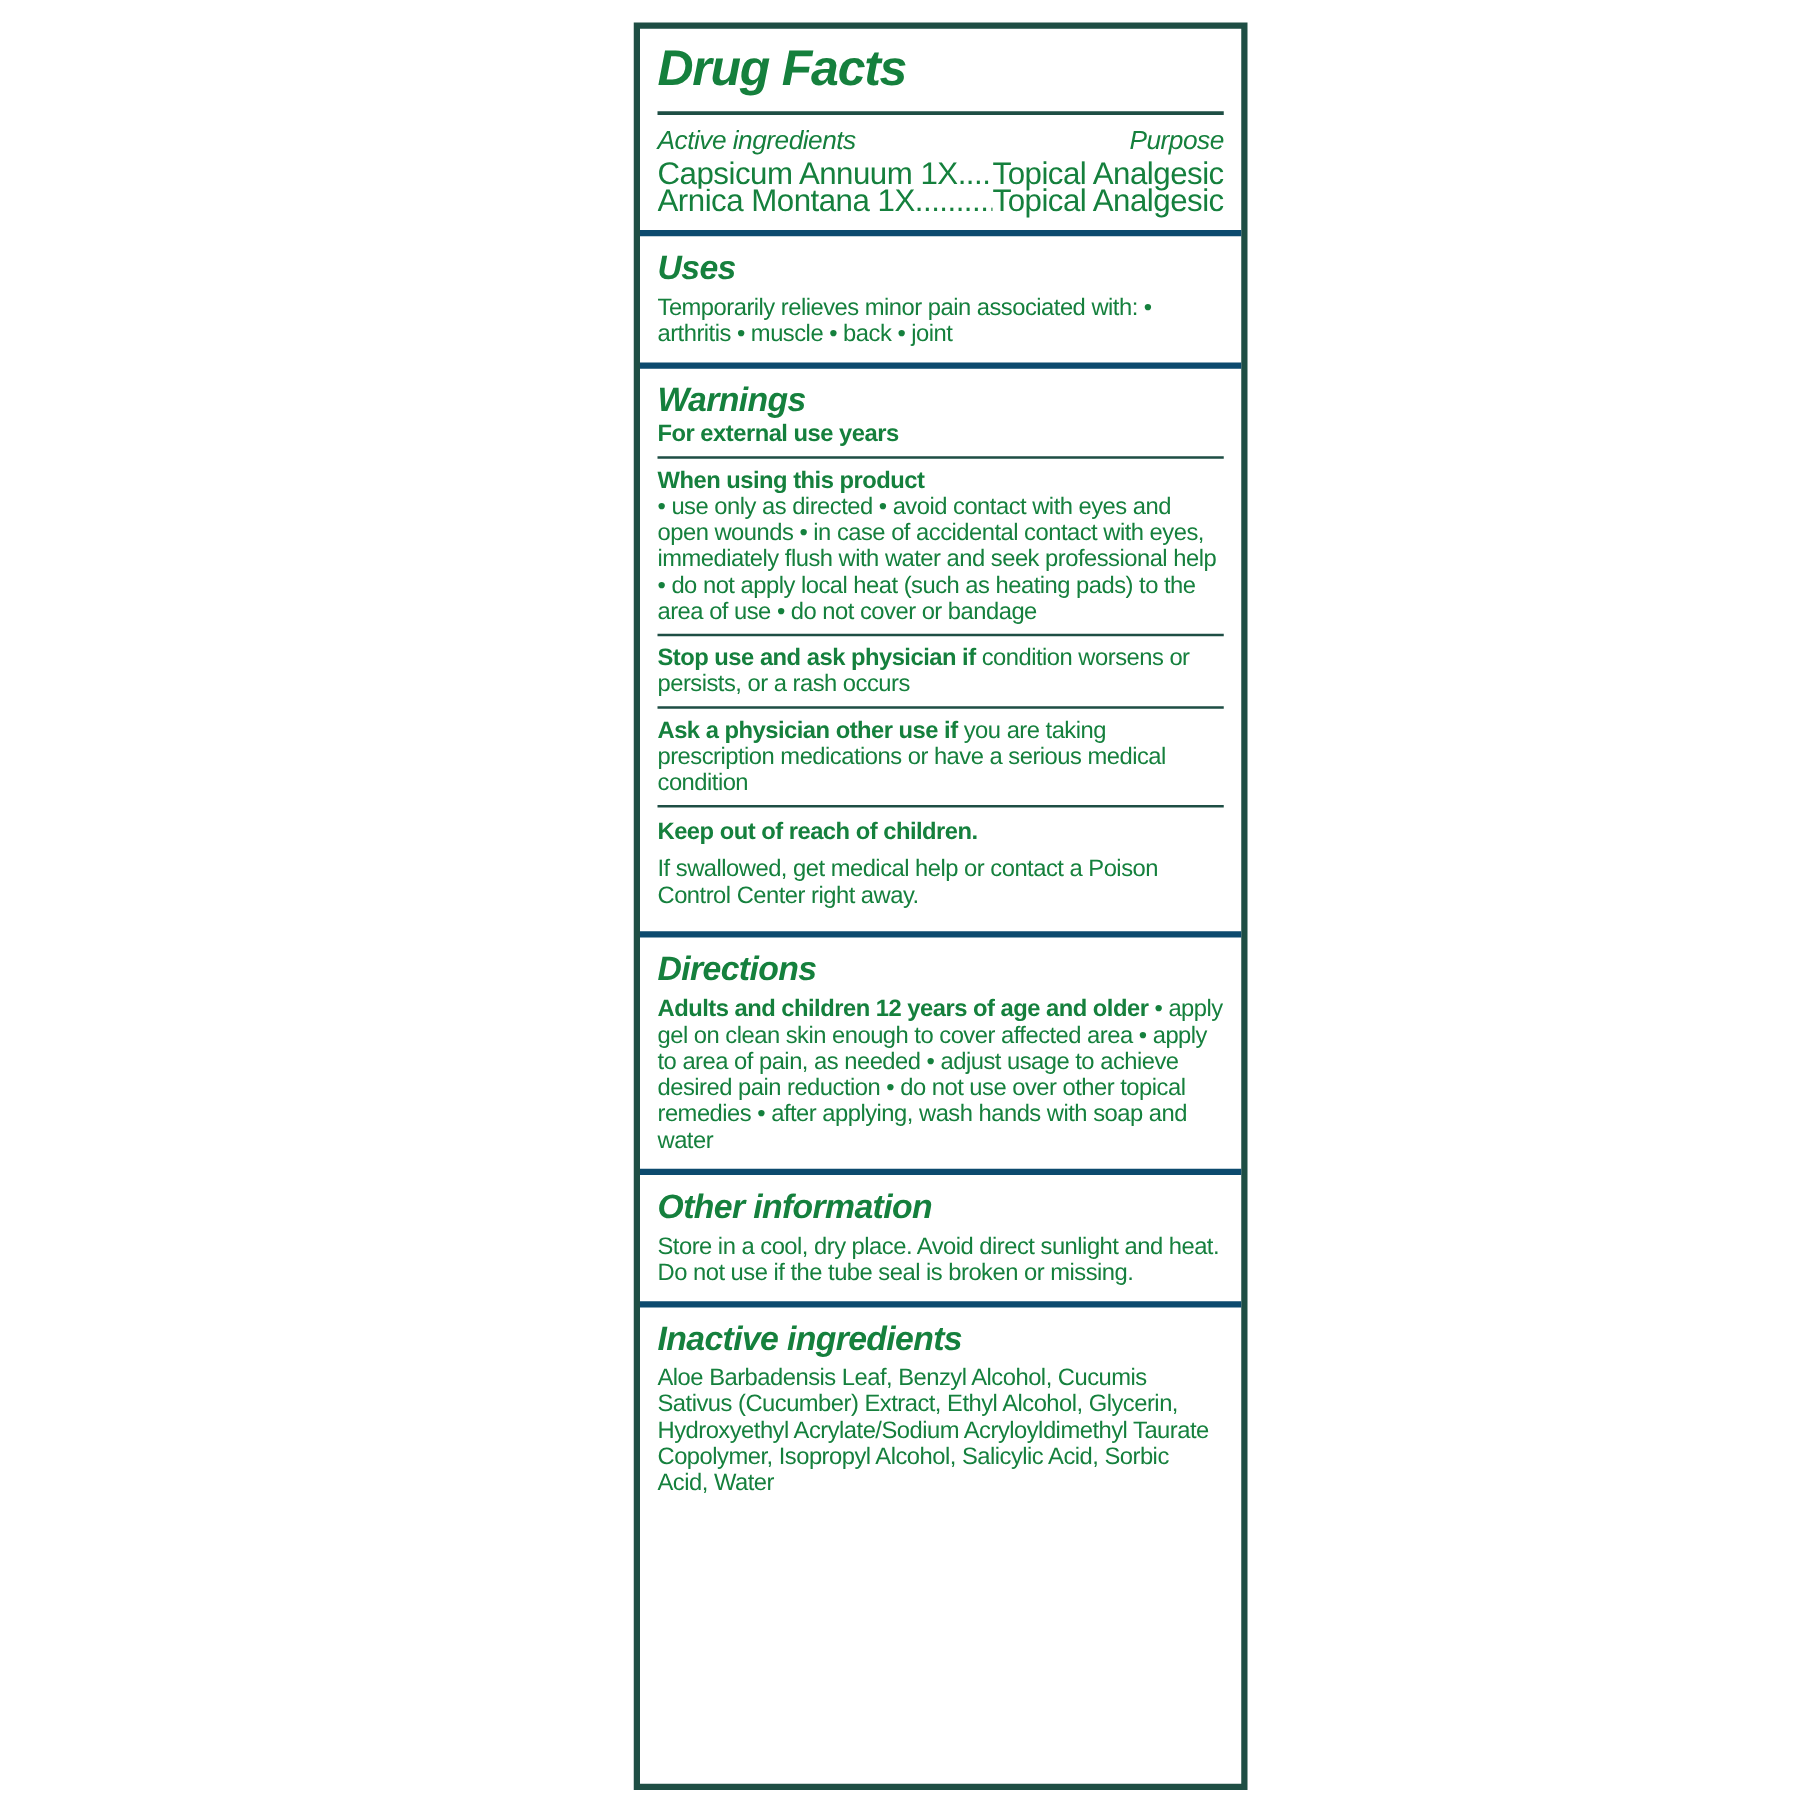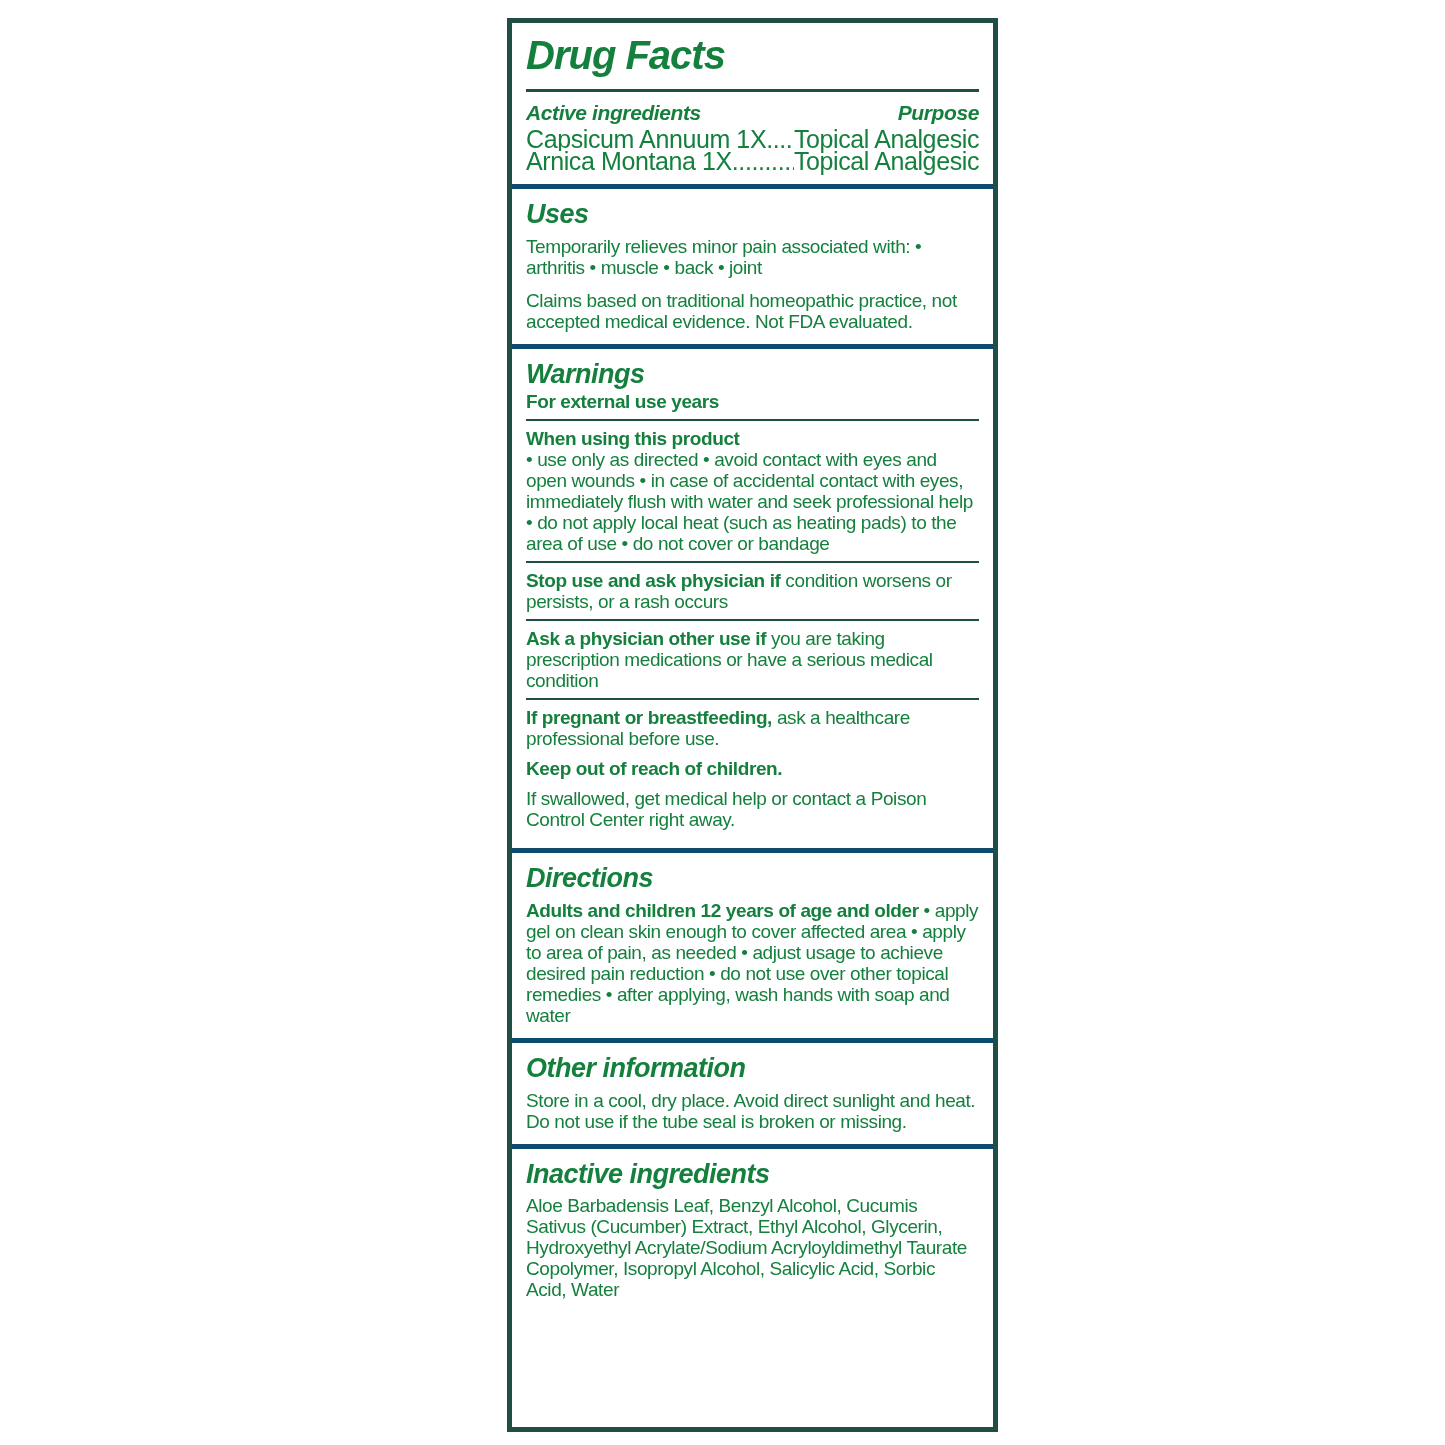--- a/index.html
+++ b/index.html
@@ -68,21 +68,21 @@
     letter-spacing: -0.4px;
     margin: 0 0 8px 0;
   }
   .body-text:last-child { margin-bottom: 0; }
   .bold { font-weight: bold; }
   .heads-row {
     display: flex;
     justify-content: space-between;
     align-items: baseline;
     font-size: 21px;
-    font-weight: bold;
+    font-weight: normal;
     font-style: italic;
     letter-spacing: -0.4px;
     margin: 0 0 4px 0;
   }
   .ing-row {
     display: flex;
     justify-content: space-between;
     align-items: baseline;
     font-size: 25px;
     line-height: 21.5px;
@@ -111,34 +111,32 @@
       </div>
       <div class="ing-row">
         <span class="ing-name">Arnica Montana 1X...........</span>
         <span class="ing-purpose">Topical Analgesic</span>
       </div>
     </div>
 
     <div class="section">
       <div class="h2">Uses</div>
       <p class="body-text">Temporarily relieves minor pain associated with:  • arthritis  • muscle  • back  • joint</p>
-      <p class="body-text" style="margin-top:12px;">Claims based on traditional homeopathic practice, not accepted medical evidence. Not FDA evaluated.</p>
     </div>
 
     <div class="section warnings-section">
       <div class="h2" style="margin-bottom:2px;">Warnings</div>
       <p class="body-text bold">For external use years</p>
       <hr class="thin-rule">
       <p class="body-text"><span class="bold">When using this product</span><br><span>• use only as directed  • avoid contact with eyes and open wounds  • in case of accidental contact with eyes, immediately flush with water and seek professional help • do not apply local heat (such as heating pads) to the area of use  • do not cover or bandage</span></p>
       <hr class="thin-rule">
       <p class="body-text"><span class="bold">Stop use and ask physician if</span><span> condition worsens or persists, or a rash occurs</span></p>
       <hr class="thin-rule">
       <p class="body-text"><span class="bold">Ask a physician other use if</span><span> you are taking prescription medications or have a serious medical condition</span></p>
       <hr class="thin-rule">
-      <p class="body-text"><span class="bold">If pregnant or breastfeeding,</span><span> ask a healthcare professional before use.</span></p>
       <p class="body-text bold" style="margin-top:9px;">Keep out of reach of children.</p>
       <p class="body-text" style="margin-top:9px;">If swallowed, get medical help or contact a Poison Control Center right away.</p>
     </div>
 
     <div class="section">
       <div class="h2">Directions</div>
       <p class="body-text"><span class="bold">Adults and children 12 years of age and older</span><span>  •  apply gel on clean skin enough to cover affected area  •  apply to area of pain, as needed  •  adjust usage to achieve desired pain reduction  •  do not use over other topical remedies  •  after applying, wash hands with soap and water</span></p>
     </div>
 
     <div class="section">

